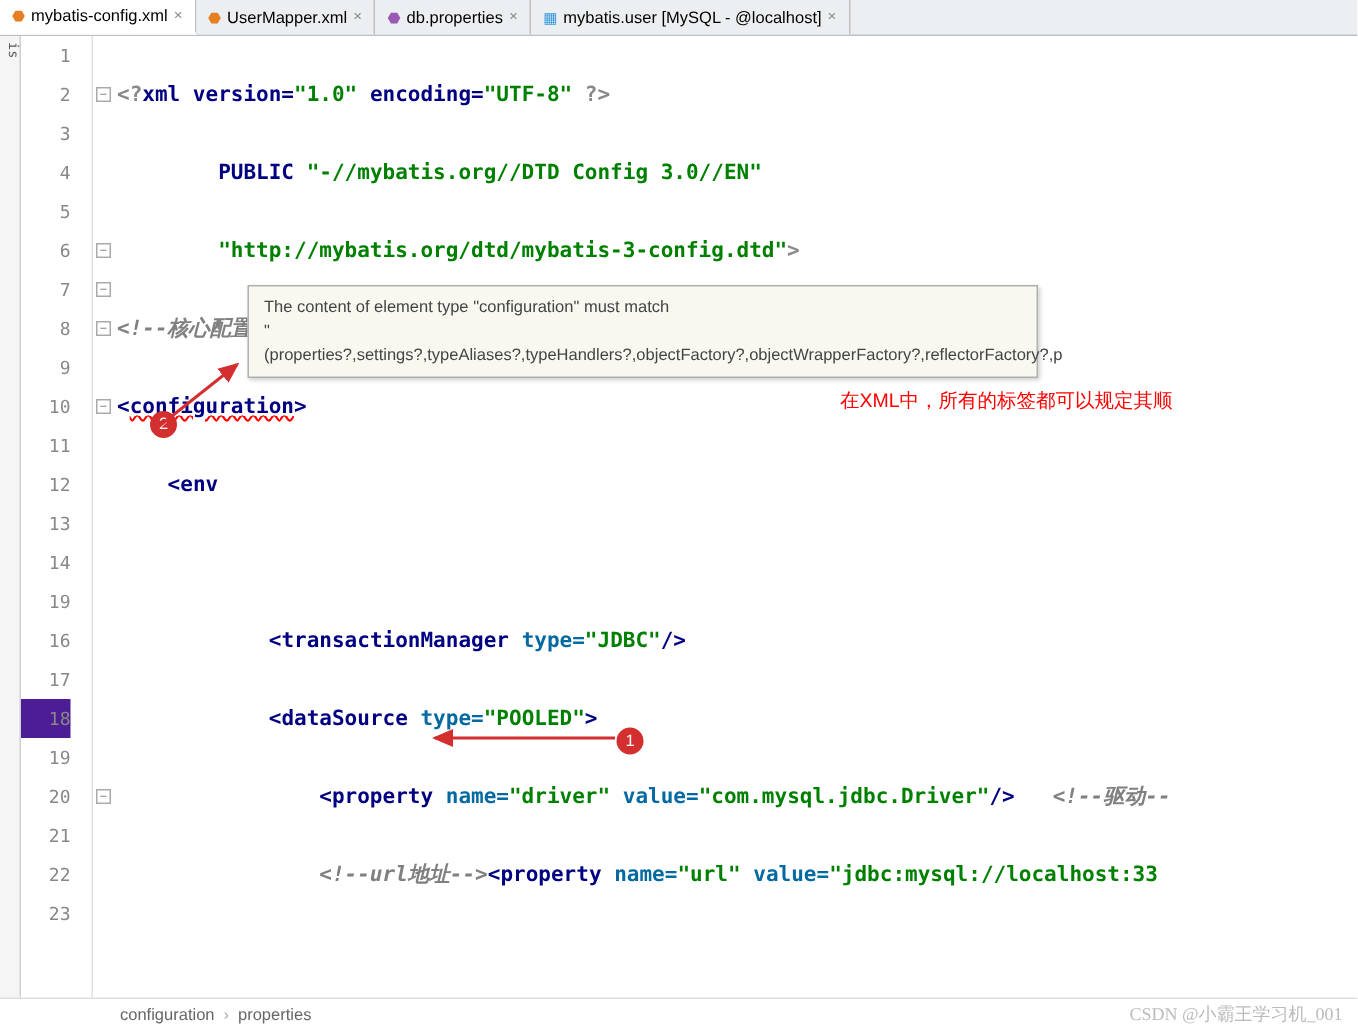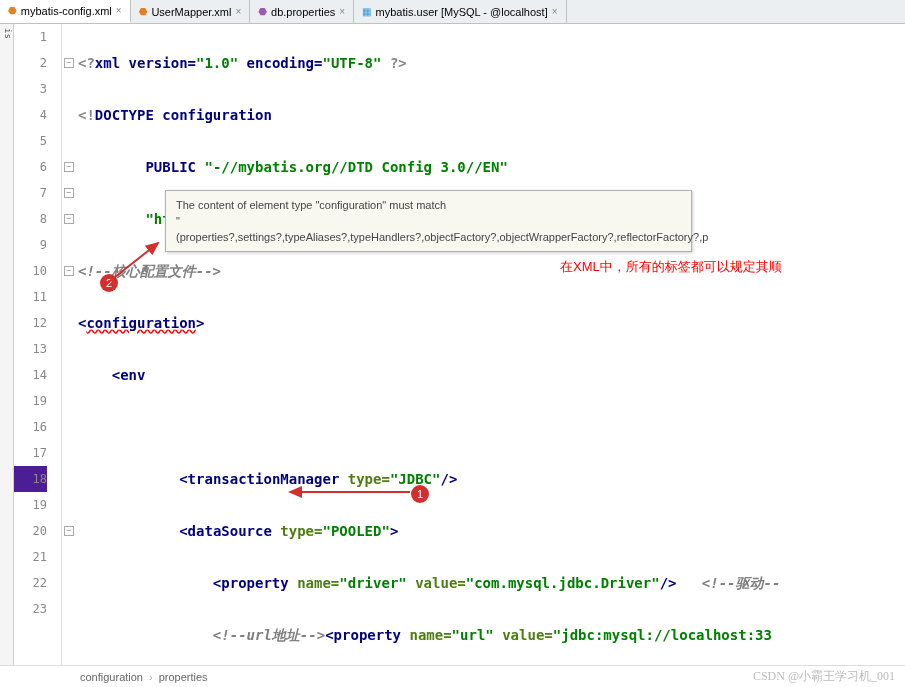--- a/index.html
+++ b/index.html
@@ -89,21 +89,21 @@
   line-height: 26px;
   font-size: 14px;
   font-weight: bold;
   white-space: pre;
   position: relative;
   overflow: hidden;
 }
 .code-line { height: 26px; }
 .hl-line { background: #4c1d95; }
 .c-tag { color: #000080; }
-.c-attr { color: #4d7c0f; }
+.c-attr { color: #0369a1; }
 .c-str { color: #008000; }
 .c-comm { color: #808080; font-style: italic; }
 .c-doctype { color: #888; }
 .c-keyword { color: #000080; }
 .underline-err { border-bottom: 2px wavy red; text-decoration: underline wavy red; }
 .tooltip {
   position: absolute;
   left: 165px;
   top: 190px;
   width: 527px;
@@ -226,21 +226,20 @@
     <div class="fold-mark" style="top:34px">−</div>
     <div class="fold-mark" style="top:138px">−</div>
     <div class="fold-mark" style="top:164px">−</div>
     <div class="fold-mark" style="top:190px">−</div>
     <div class="fold-mark" style="top:242px">−</div>
     <div class="fold-mark" style="top:502px">−</div>
   </div>
 
   <div class="code">
 <div class="code-line"><span class="c-doctype">&lt;?</span><span class="c-tag">xml version=</span><span class="c-str">"1.0"</span><span class="c-tag"> encoding=</span><span class="c-str">"UTF-8"</span><span class="c-doctype"> ?&gt;</span></div>
-<div class="code-line"><span class="c-doctype">&lt;!</span><span class="c-tag">DOCTYPE </span><span class="c-keyword">configuration</span></div>
 <div class="code-line">        <span class="c-tag">PUBLIC </span><span class="c-str">"-//mybatis.org//DTD Config 3.0//EN"</span></div>
 <div class="code-line">        <span class="c-str">"http://mybatis.org/dtd/mybatis-3-config.dtd"</span><span class="c-doctype">&gt;</span></div>
 <div class="code-line"><span class="c-comm">&lt;!--核心配置文件--&gt;</span></div>
 <div class="code-line"><span class="c-tag">&lt;</span><span class="c-tag underline-err">configuration</span><span class="c-tag">&gt;</span></div>
 <div class="code-line">    <span class="c-tag">&lt;</span><span class="c-tag">env</span></div>
 <div class="code-line"></div>
 <div class="code-line">            <span class="c-tag">&lt;</span><span class="c-tag">transactionManager </span><span class="c-attr">type=</span><span class="c-str">"JDBC"</span><span class="c-tag">/&gt;</span></div>
 <div class="code-line">            <span class="c-tag">&lt;</span><span class="c-tag">dataSource </span><span class="c-attr">type=</span><span class="c-str">"POOLED"</span><span class="c-tag">&gt;</span></div>
 <div class="code-line">                <span class="c-tag">&lt;</span><span class="c-tag">property </span><span class="c-attr">name=</span><span class="c-str">"driver"</span><span class="c-attr"> value=</span><span class="c-str">"com.mysql.jdbc.Driver"</span><span class="c-tag">/&gt;</span>   <span class="c-comm">&lt;!--驱动--</span></div>
 <div class="code-line">                <span class="c-comm">&lt;!--url地址--&gt;</span><span class="c-tag">&lt;</span><span class="c-tag">property </span><span class="c-attr">name=</span><span class="c-str">"url"</span><span class="c-attr"> value=</span><span class="c-str">"jdbc:mysql://localhost:33</span></div>

